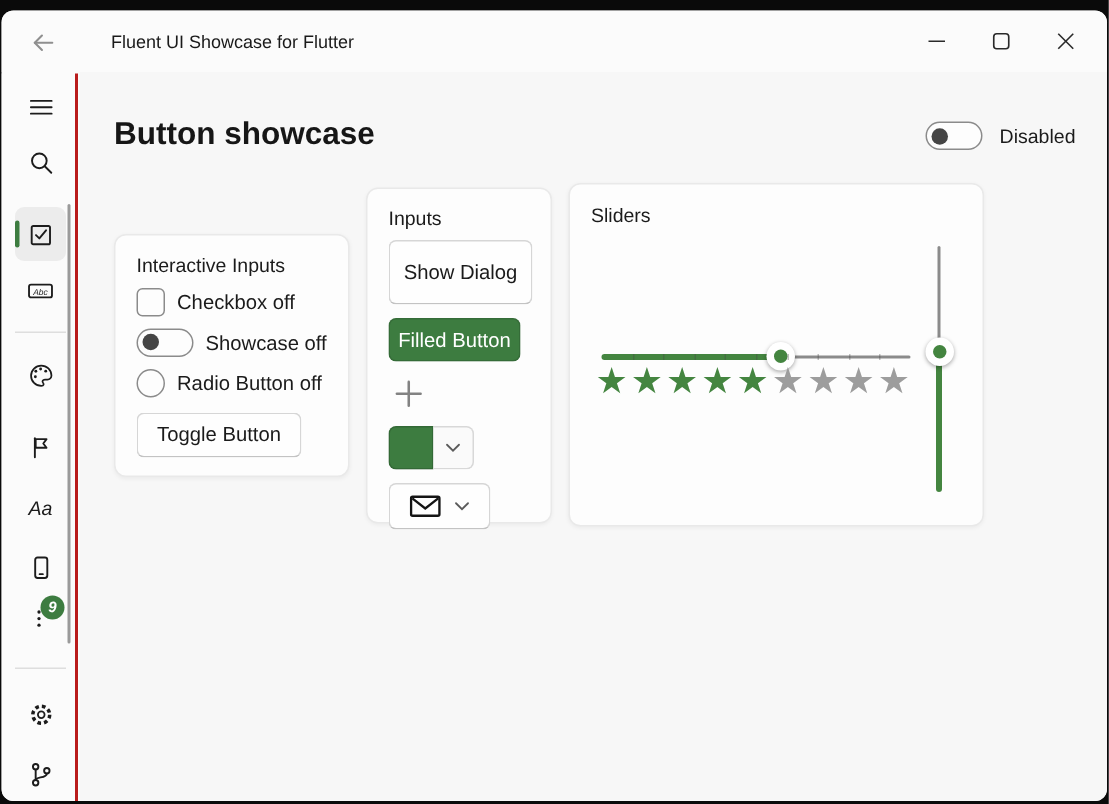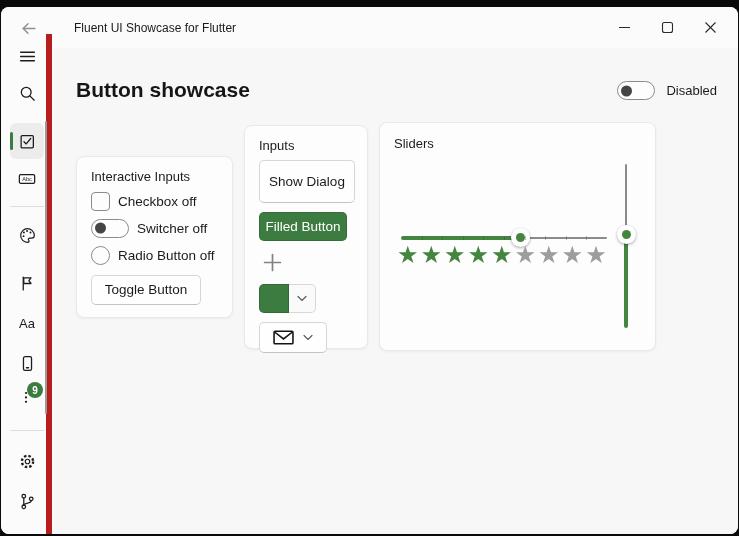--- a/index.html
+++ b/index.html
@@ -14,22 +14,22 @@
     background:#fbfbfb;border-radius:8px;overflow:hidden;}
   
   .titlebar{position:absolute;top:0;left:0;right:0;height:41px;background:#fbfbfb;}
   .back-btn{position:absolute;left:12px;top:7px;width:30px;height:28px;
     display:flex;align-items:center;justify-content:center;border-radius:4px;}
   .win-title{position:absolute;left:73px;top:0;height:41px;display:flex;align-items:center;
     font-size:12px;color:#1a1a1a;}
   .win-controls{position:absolute;right:6px;top:0;height:41px;display:flex;}
   .win-btn{width:43px;height:41px;display:flex;align-items:center;justify-content:center;}
   
-  .sidebar{position:absolute;top:27px;left:0;width:51px;bottom:0;background:#fbfbfb;
-    border-right:6px solid #b91c1c;}
+  .sidebar{position:absolute;top:42px;left:0;width:51px;bottom:0;background:#fbfbfb;
+    border-right:2px solid #b91c1c;font-style:italic;}
   .nav-item{position:absolute;left:9px;width:34px;height:32px;border-radius:6px;
     display:flex;align-items:center;justify-content:center;}
   .nav-item.selected{background:#ececec;height:36px;}
   .accent-bar{position:absolute;left:0;top:50%;transform:translateY(-50%);
     width:3px;height:18px;border-radius:2px;background:var(--accent);}
   .nav-divider{position:absolute;left:9px;width:34px;height:1px;background:#dedede;}
   .nav-scrollbar{position:absolute;left:44px;top:87px;width:2px;height:293px;
     background:#9a9a9a;border-radius:1px;}
   .nav-text{font-size:13px;font-weight:500;color:#1b1b1b;}
   .more-wrap{position:relative;width:16px;height:16px;}
@@ -251,21 +251,21 @@
       <div class="card card-inputs">
         <div class="card-title">Interactive Inputs</div>
         <div class="ctl-row">
           <div class="checkbox"></div>
           <span class="ctl-label">Checkbox off</span>
         </div>
         <div class="ctl-row">
           <div class="toggle">
               <div class="knob"></div>
             </div>
-          <span class="ctl-label">Switcher off</span>
+          <span class="ctl-label">Showcase off</span>
         </div>
         <div class="ctl-row">
           <div class="radio"></div>
           <span class="ctl-label">Radio Button off</span>
         </div>
         <button class="btn toggle-button">Toggle Button</button>
       </div>
 
       <div class="card card-buttons">
         <div class="card-title">Inputs</div>

